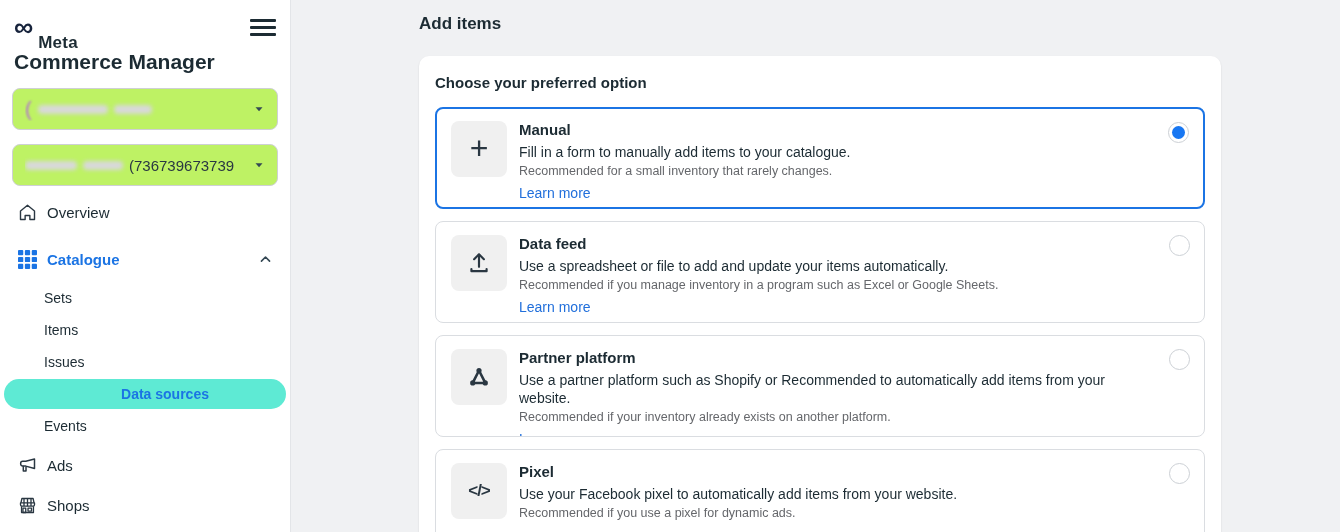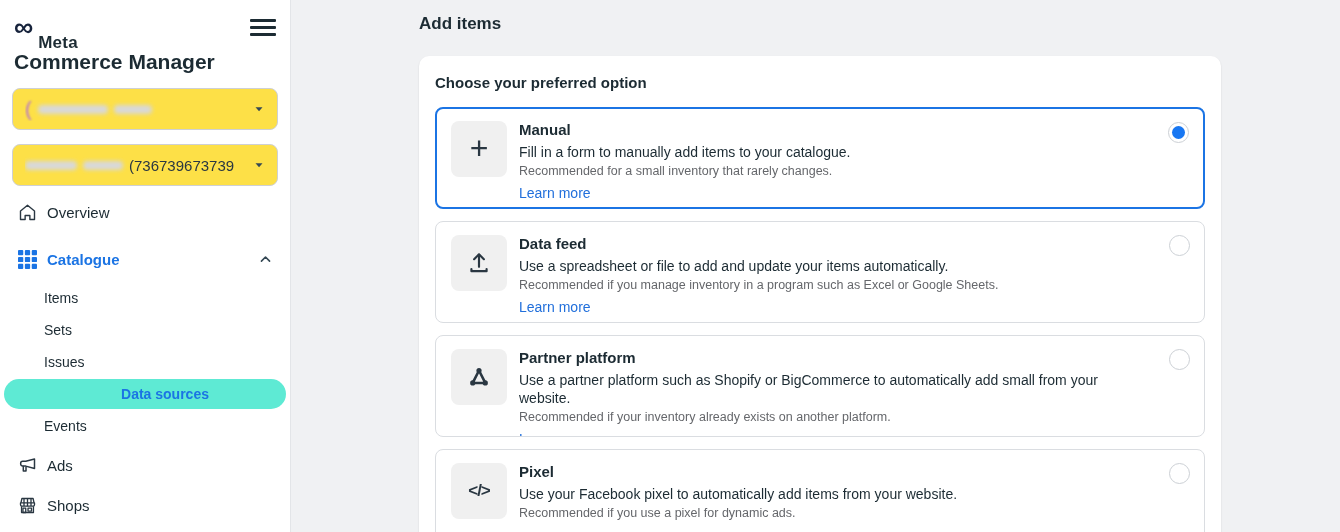--- a/index.html
+++ b/index.html
@@ -21,21 +21,21 @@
     padding:0 14px 0 14px; height:30px;
   }
   .meta-logo{ display:flex; align-items:center; gap:5px; cursor:pointer; }
   .infinity-glyph{ font-size:27px; font-weight:bold; line-height:20px; color:#17233c; }
   .brand-text{ font-size:17px; font-weight:bold; letter-spacing:.2px;margin-top:32px; }
   .hamburger{ width:26px; cursor:pointer; padding:2px 0; }
   .hamburger div{ height:3px; background:#1c2b33; margin:4px 0; border-radius:1px; }
   .cm-title{ font-size:21px; font-weight:bold; padding:8px 14px 0 14px; }
   .selector{
     margin:14px 12px 0 12px; height:42px;
-    border:1px solid #ced0d4; border-radius:8px; background:#fde047;
+    border:1px solid #ced0d4; border-radius:8px; background:#bef264;
     display:flex; align-items:center; padding:0 12px;
     cursor:pointer; overflow:hidden;
   }
   .selector .sel-body{ flex:1; display:flex; align-items:center; gap:6px; overflow:hidden; }
   .redact-paren{ color:#b26fd1; font-size:20px; filter:blur(1px); }
   .blur-bar{ height:9px; border-radius:4px; background:#d8d8da; filter:blur(2px); }
   .sel-text{ font-size:15px; color:#2a3742; white-space:nowrap; filter:blur(.4px); }
   .caret-down{ margin-left:6px; flex-shrink:0; }
   
   .nav-item{
@@ -160,22 +160,22 @@
     <span>Catalogue</span>
     <span class="spacer"></span>
     <span class="icon">
       <svg width="15" height="15" viewBox="0 0 24 24" fill="none" stroke="#344854" stroke-width="2.6" stroke-linecap="round" stroke-linejoin="round">
           <path d="m5.5 14.5 6.5-6.5 6.5 6.5"></path>
         </svg>
     </span>
   </div>
 
   <div class="sub-list">
+    <div class="sub-item">Sets</div>
     <div class="sub-item">Items</div>
-    <div class="sub-item">Sets</div>
     <div class="sub-item">Issues</div>
     <div class="sub-item active">Data sources</div>
     <div class="sub-item">Events</div>
   </div>
 
   <div class="nav-item nav-ads">
     <span class="icon">
       <svg width="21" height="21" viewBox="0 0 24 24" fill="none" stroke="#2a3742" stroke-width="1.7" stroke-linejoin="round" stroke-linecap="round">
         <path d="M20 4.5v11l-10-2.8H6.5a2.3 2.3 0 0 1-2.3-2.3v-1a2.3 2.3 0 0 1 2.3-2.3H10Z"></path>
         <path d="M7.2 13v5.3h3.1v-4.6"></path>
@@ -242,21 +242,21 @@
         <div class="tile">
           <svg width="26" height="26" viewBox="0 0 24 24">
             <path d="M12 6 6.2 17.5h11.6Z" fill="none" stroke="#2a3742" stroke-width="2.4" stroke-linejoin="round"></path>
             <circle cx="12" cy="6" r="2.4" fill="#2a3742"></circle>
             <circle cx="6.2" cy="17.5" r="2.4" fill="#2a3742"></circle>
             <circle cx="17.8" cy="17.5" r="2.4" fill="#2a3742"></circle>
           </svg>
         </div>
         <div class="opt-text">
           <div class="opt-title">Partner platform</div>
-          <div class="opt-desc">Use a partner platform such as Shopify or BigCommerce to automatically add small from your website.</div>
+          <div class="opt-desc">Use a partner platform such as Shopify or Recommended to automatically add items from your website.</div>
           <div class="opt-rec">Recommended if your inventory already exists on another platform.</div>
           <a class="opt-link">Learn more</a>
         </div>
         <div class="radio"></div>
       </div>
 
       <div class="option">
         <div class="tile">
           <span class="glyph-code">&lt;/&gt;</span>
         </div>

